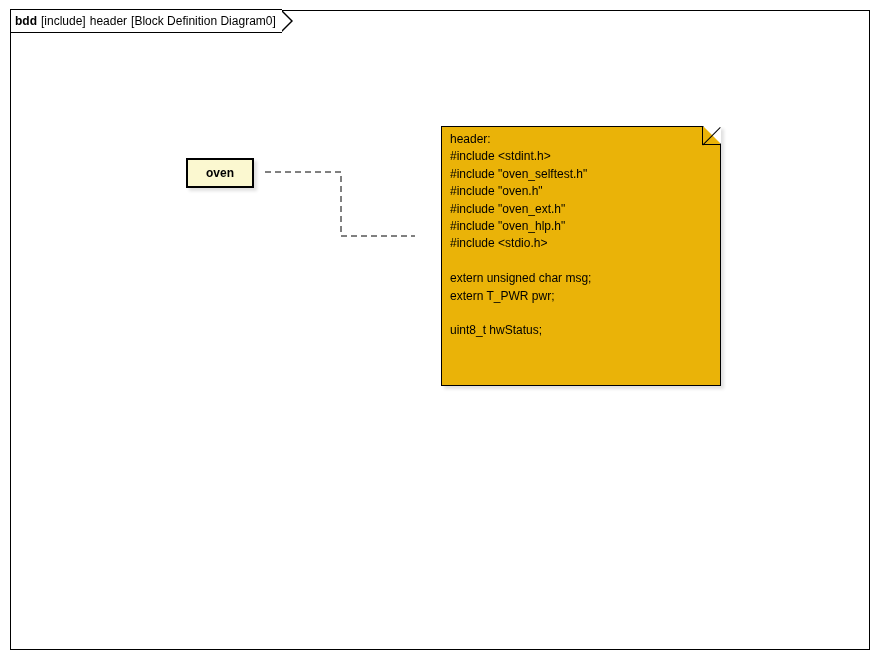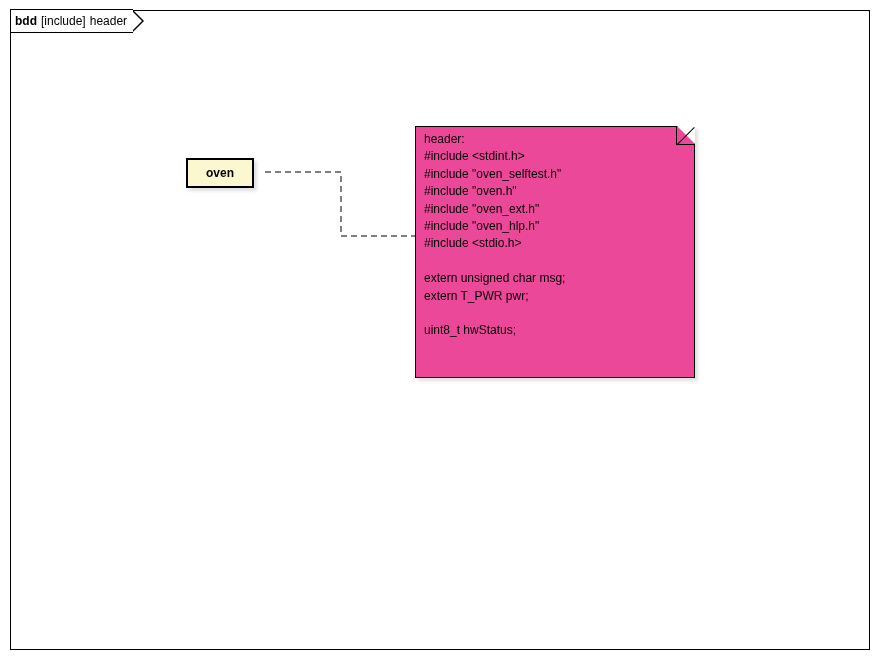--- a/index.html
+++ b/index.html
@@ -63,27 +63,28 @@
     border: 2px solid #000;
     box-shadow: 3px 3px 3px rgba(0,0,0,0.12);
     text-align: center;
     font-weight: bold;
     font-size: 12px;
     padding: 6px 18px;
   }
   
   .note {
     position: absolute;
-    background: #ec4899;
+    background: #eab308;
     border: 1px solid #000;
     box-shadow: 3px 3px 3px rgba(0,0,0,0.12);
     font-size: 12px;
     line-height: 1.45;
-    padding: 4px 8px 8px 8px;
+    padding: 4px 8px 16px 8px;
     font-family: Verdana, Arial, sans-serif;
+    margin-left: 26px;
   }
   .note-fold {
     position: absolute;
     top: -1px;
     right: -1px;
     width: 0;
     height: 0;
     border-top: 18px solid #fff;
     border-left: 18px solid transparent;
   }
@@ -133,20 +134,21 @@
 </head>
 <body>
 
 <div class="diagram-frame">
 
   <div class="frame-tab">
     <div class="frame-tab-body">
       <span class="bold">bdd</span>
       <span>[include]</span>
       <span>header</span>
+      <span>[Block Definition Diagram0]</span>
     </div>
     <div class="frame-tab-corner"></div>
   </div>
 
   <svg class="connector" width="860" height="640">
     <path d="M 254 161 L 330 161 L 330 225 L 404 225" stroke="#000" stroke-width="1" fill="none" stroke-dasharray="6,4"></path>
   </svg>
 
   <div class="block" style="left:175px; top:147px;">
     <span>oven</span>

